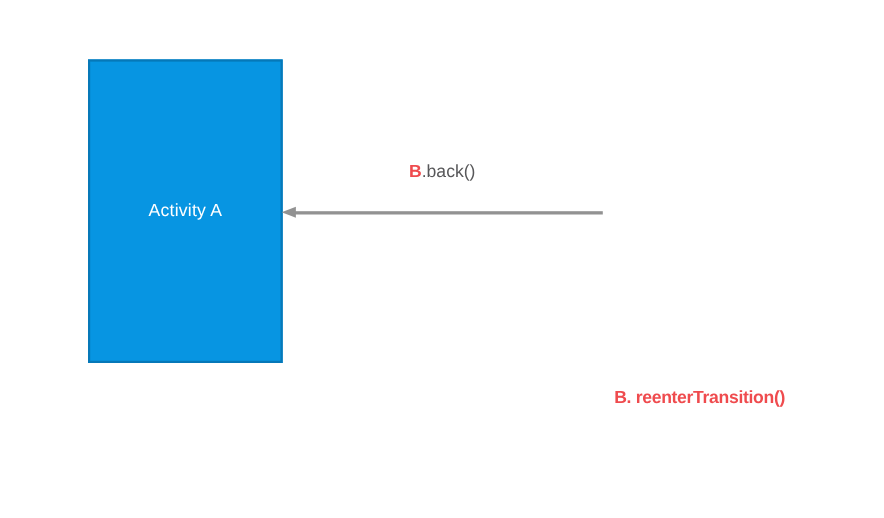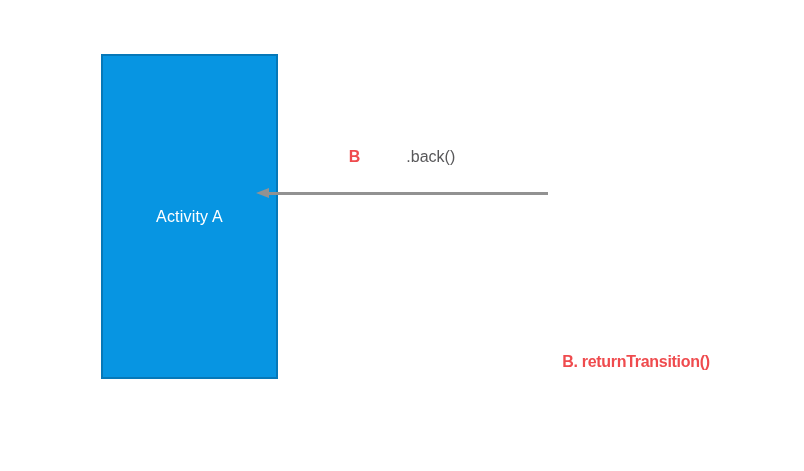--- a/index.html
+++ b/index.html
@@ -11,26 +11,25 @@
   .canvas {
     position: relative;
     width: 804px;
     height: 471px;
     background: var(--bg, #ffffff);
     overflow: hidden;
   }
   .activity-box {
     position: absolute;
     top: 54px;
-    height: 325px;
+    height: 276px;
     box-sizing: border-box;
     display: flex;
     align-items: center;
     justify-content: center;
-    margin-left: 21px;
   }
   .box-a {
     left: 80px;
     width: 177px;
     background: var(--blue-fill, #0795E2);
     border: 2px solid var(--blue-border, #0678B8);
   }
   .box-b {
     left: 548px;
     width: 176px;
@@ -70,21 +69,20 @@
     white-space: nowrap;
     line-height: 18px;
   }
   .arrow-label .prefix {
     color: var(--label-prefix, #EF4B4E);
     font-weight: 700;
   }
   .arrow-label .rest {
     color: var(--label-rest, #58585A);
     font-weight: 400;
-    padding-left: 46px;
   }
   .caption {
     position: absolute;
     top: 352px;
     font-size: 16px;
     font-weight: 700;
     letter-spacing: -0.3px;
     text-align: center;
     line-height: 20px;
     white-space: nowrap;
@@ -111,15 +109,15 @@
 
 
   <div class="arrow-line"></div>
   <div class="arrow-head"></div>
 
   <div class="arrow-label">
     <span class="prefix">B</span><span class="rest">.back()</span>
   </div>
 
 
-  <div class="caption caption-b">B. returnTransition()</div>
+  <div class="caption caption-b">B. reenterTransition()</div>
 
 </div>
 
 </body></html>

